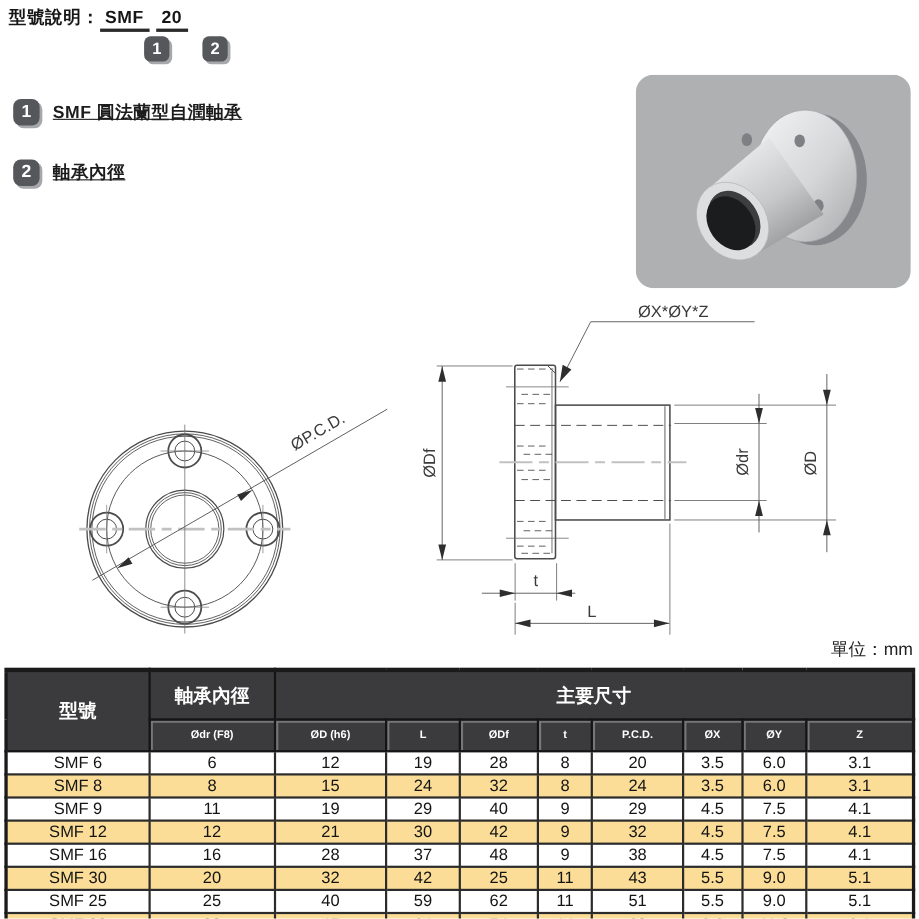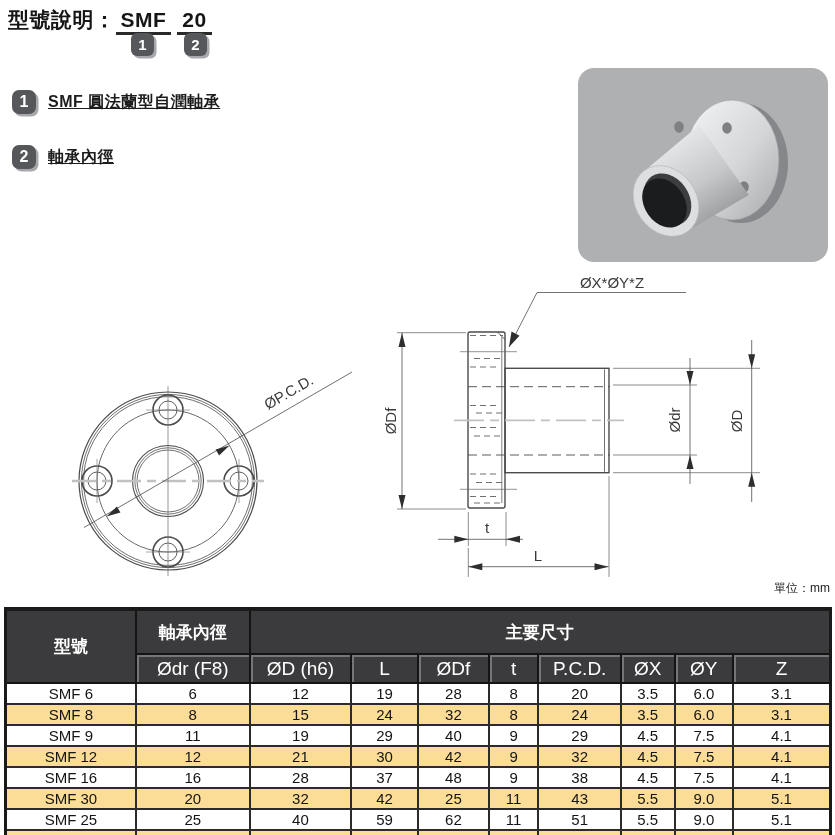--- a/index.html
+++ b/index.html
@@ -2,21 +2,21 @@
 <html><head>
 <meta charset="utf-8">
 <style>
   html,body{margin:0;padding:0;}
   body{
     width:835px;height:835px;position:relative;background:#ffffff;
     font-family:"Liberation Sans","DejaVu Sans",sans-serif;
     overflow:hidden;color:#1b1b1b;
   }
   
-  .page-title{position:absolute;left:8px;top:6px;font-size:21px;font-weight:bold;color:#161616;letter-spacing:.5px;}
+  .page-title{position:absolute;left:8px;top:6px;font-size:16px;font-weight:bold;color:#161616;letter-spacing:.5px;}
   .underlined{border-bottom:3px solid #2a2a2a;padding:0 5px 1px 5px;}
   .model-size{margin-left:6px;}
   .badge{
     position:absolute;width:23px;height:23px;background:#55575a;border-radius:6px;
     color:#fff;font-size:15px;font-weight:bold;display:flex;align-items:center;justify-content:center;
     box-shadow:2.5px 2.5px 0 #a6a8ab;
   }
   .badge-t1{left:131px;top:33px;}
   .badge-t2{left:184px;top:33px;}
   
@@ -27,31 +27,31 @@
     width:24px;height:24px;background:#55575a;border-radius:7px;color:#fff;font-size:16px;font-weight:bold;
     display:flex;align-items:center;justify-content:center;box-shadow:2.5px 2.5px 0 #a6a8ab;flex:0 0 auto;
   }
   .legend-label{font-size:16px;font-weight:bold;color:#1c1c1c;letter-spacing:.5px;text-decoration:underline;}
   
   .product-photo{position:absolute;left:578px;top:68px;width:250px;height:194px;}
   
   .tech-drawing{position:absolute;left:0;top:255px;width:835px;height:345px;}
   .tech-drawing text{font-family:"Liberation Sans","DejaVu Sans",sans-serif;fill:#3a3a3a;font-size:15px;}
   
-  .unit-label{position:absolute;left:700px;top:580px;width:130px;text-align:right;font-size:12px;color:#222;}
+  .unit-label{position:absolute;left:700px;top:580px;width:130px;text-align:right;font-size:16px;color:#222;}
   
   table.spec{
     position:absolute;left:4px;top:607px;width:828px;border-collapse:collapse;table-layout:fixed;
     border:3px solid #1a1a1a;border-top:4px solid #1a1a1a;border-bottom:4px solid #1a1a1a;
   }
   table.spec th{
     background:#3b3b3d;color:#ffffff;border:2px solid #141414;padding:0;
   }
   th.h-main{font-size:17px;font-weight:bold;height:42px;}
-  th.h-sub{font-size:19px;font-weight:normal;height:27px;box-shadow:inset 2px 2px 0 rgba(168,168,172,.55);}
+  th.h-sub{font-size:10px;font-weight:bold;height:27px;box-shadow:inset 2px 2px 0 rgba(168,168,172,.55);}
   table.spec td{
     height:19px;line-height:19px;padding:0;text-align:center;font-size:15px;color:#141414;
     border:2px solid #2b2b2b;background:#ffffff;
   }
   table.spec tbody tr:nth-child(even) td{background:#fbdd97;}
 </style>
 </head>
 <body>
 
 <div class="page-title">

